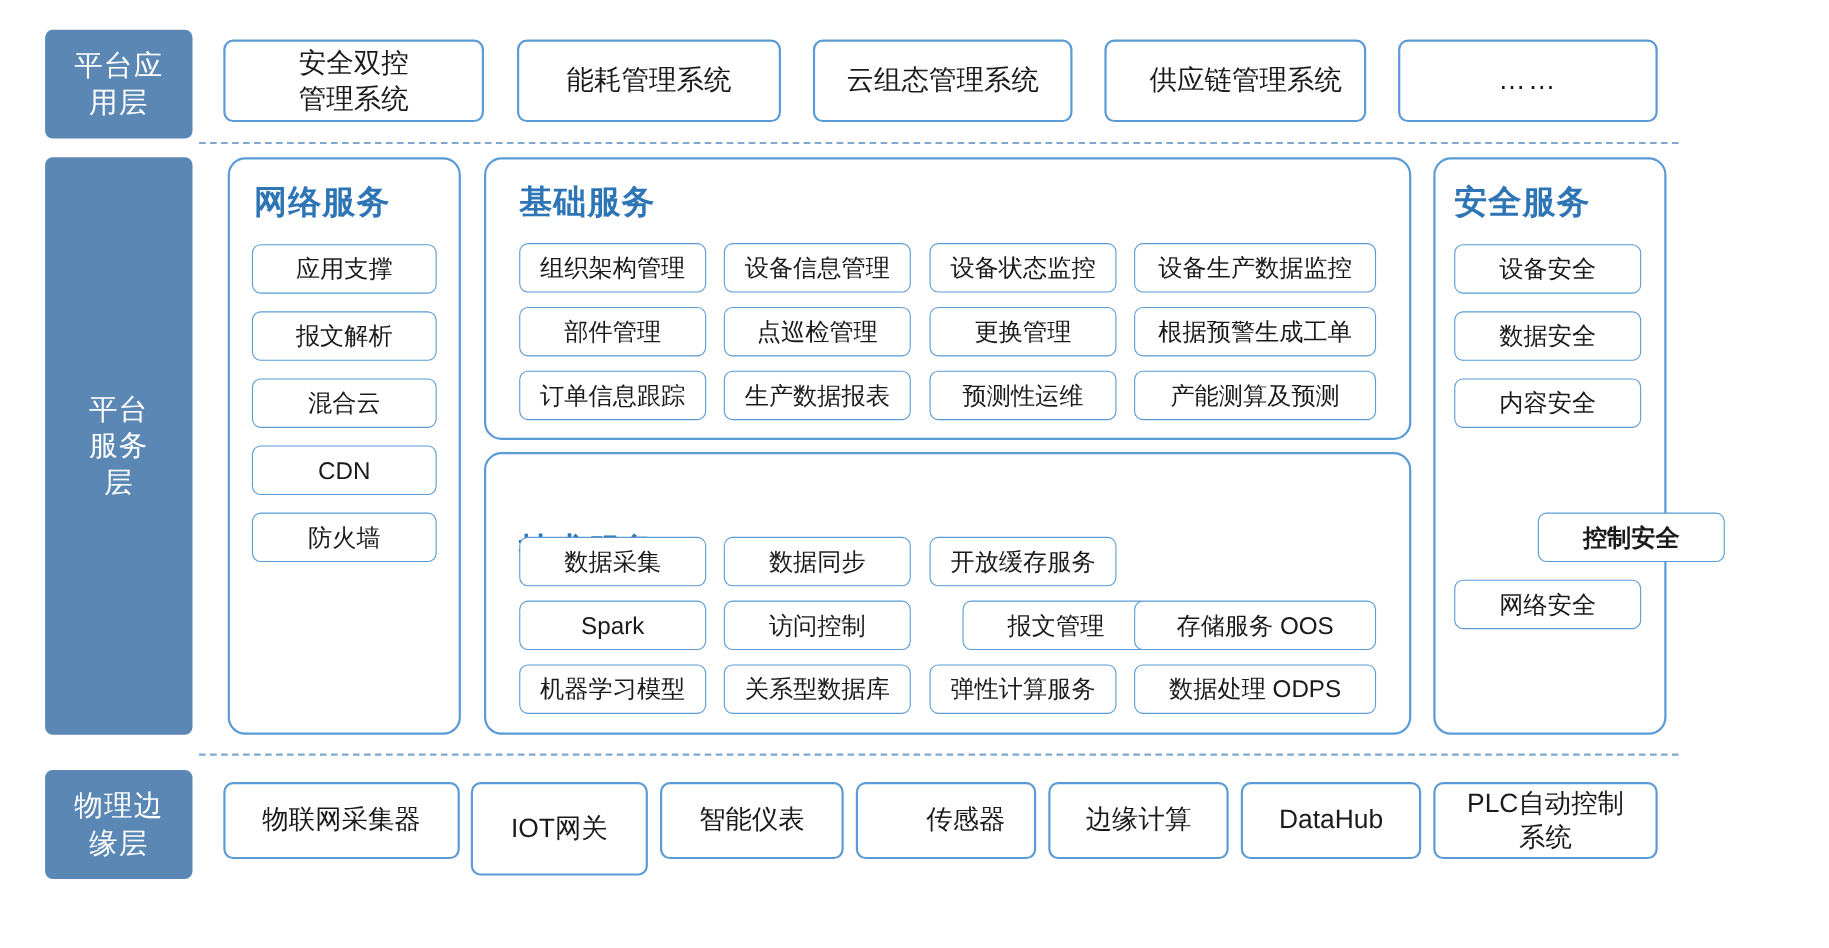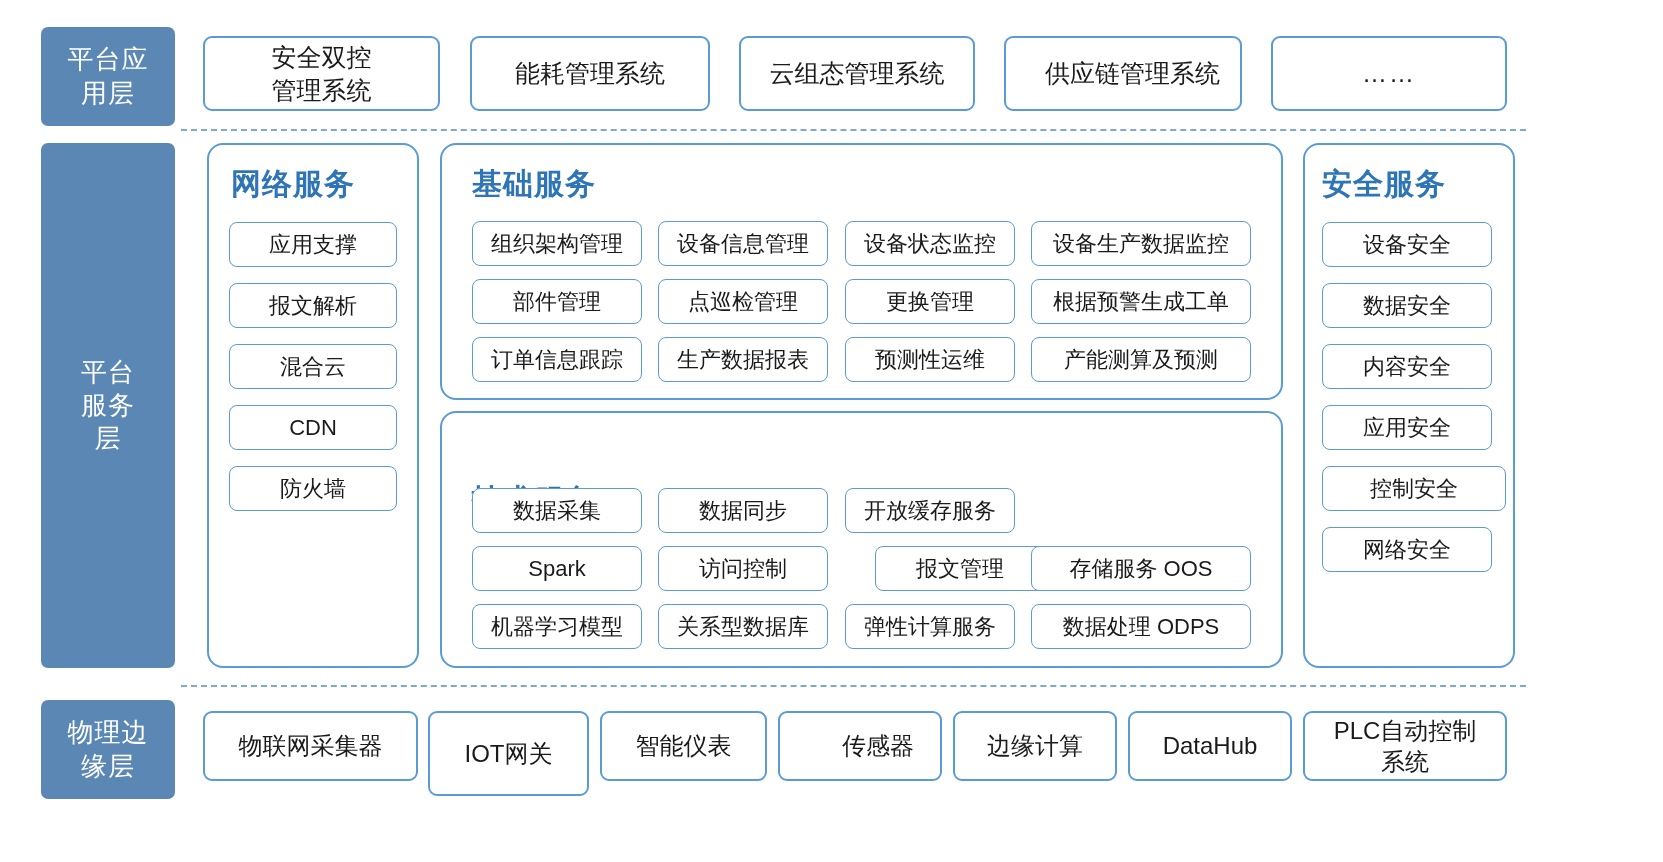--- a/index.html
+++ b/index.html
@@ -182,22 +182,21 @@
   <div class="item-box" style="left:658px; top:604px; width:170px; height:45px;">关系型数据库</div>
   <div class="item-box" style="left:845px; top:604px; width:170px; height:45px;">弹性计算服务</div>
   <div class="item-box" style="left:1031px; top:604px; width:220px; height:45px;">数据处理 ODPS</div>
 
   <div class="group-box" style="left:1303px; top:143px; width:212px; height:525px;"></div>
   <div class="group-title" style="left:1322px; top:164px;">安全服务</div>
 
   <div class="item-box" style="left:1322px; top:222px; width:170px; height:45px;">设备安全</div>
   <div class="item-box" style="left:1322px; top:283px; width:170px; height:45px;">数据安全</div>
   <div class="item-box" style="left:1322px; top:344px; width:170px; height:45px;">内容安全</div>
-  <div class="item-box" style="left:1322px; top:405px; width:170px; height:45px;">应用安全</div>
-  <div class="item-box" style="left:1322px; top:466px; width:184px; height:45px;">控制安全</div>
+  <div class="item-box" style="left:1398px; top:466px; width:170px; height:45px;font-weight:bold;">控制安全</div>
   <div class="item-box" style="left:1322px; top:527px; width:170px; height:45px;">网络安全</div>
 
   <div class="dashed-sep" style="left:181px; top:685px; width:1345px;"></div>
 
   <div class="layer-label" style="left:41px; top:700px; width:134px; height:99px;">
     <div>
       <div>物理边</div>
       <div>缘层</div>
     </div>
   </div>

